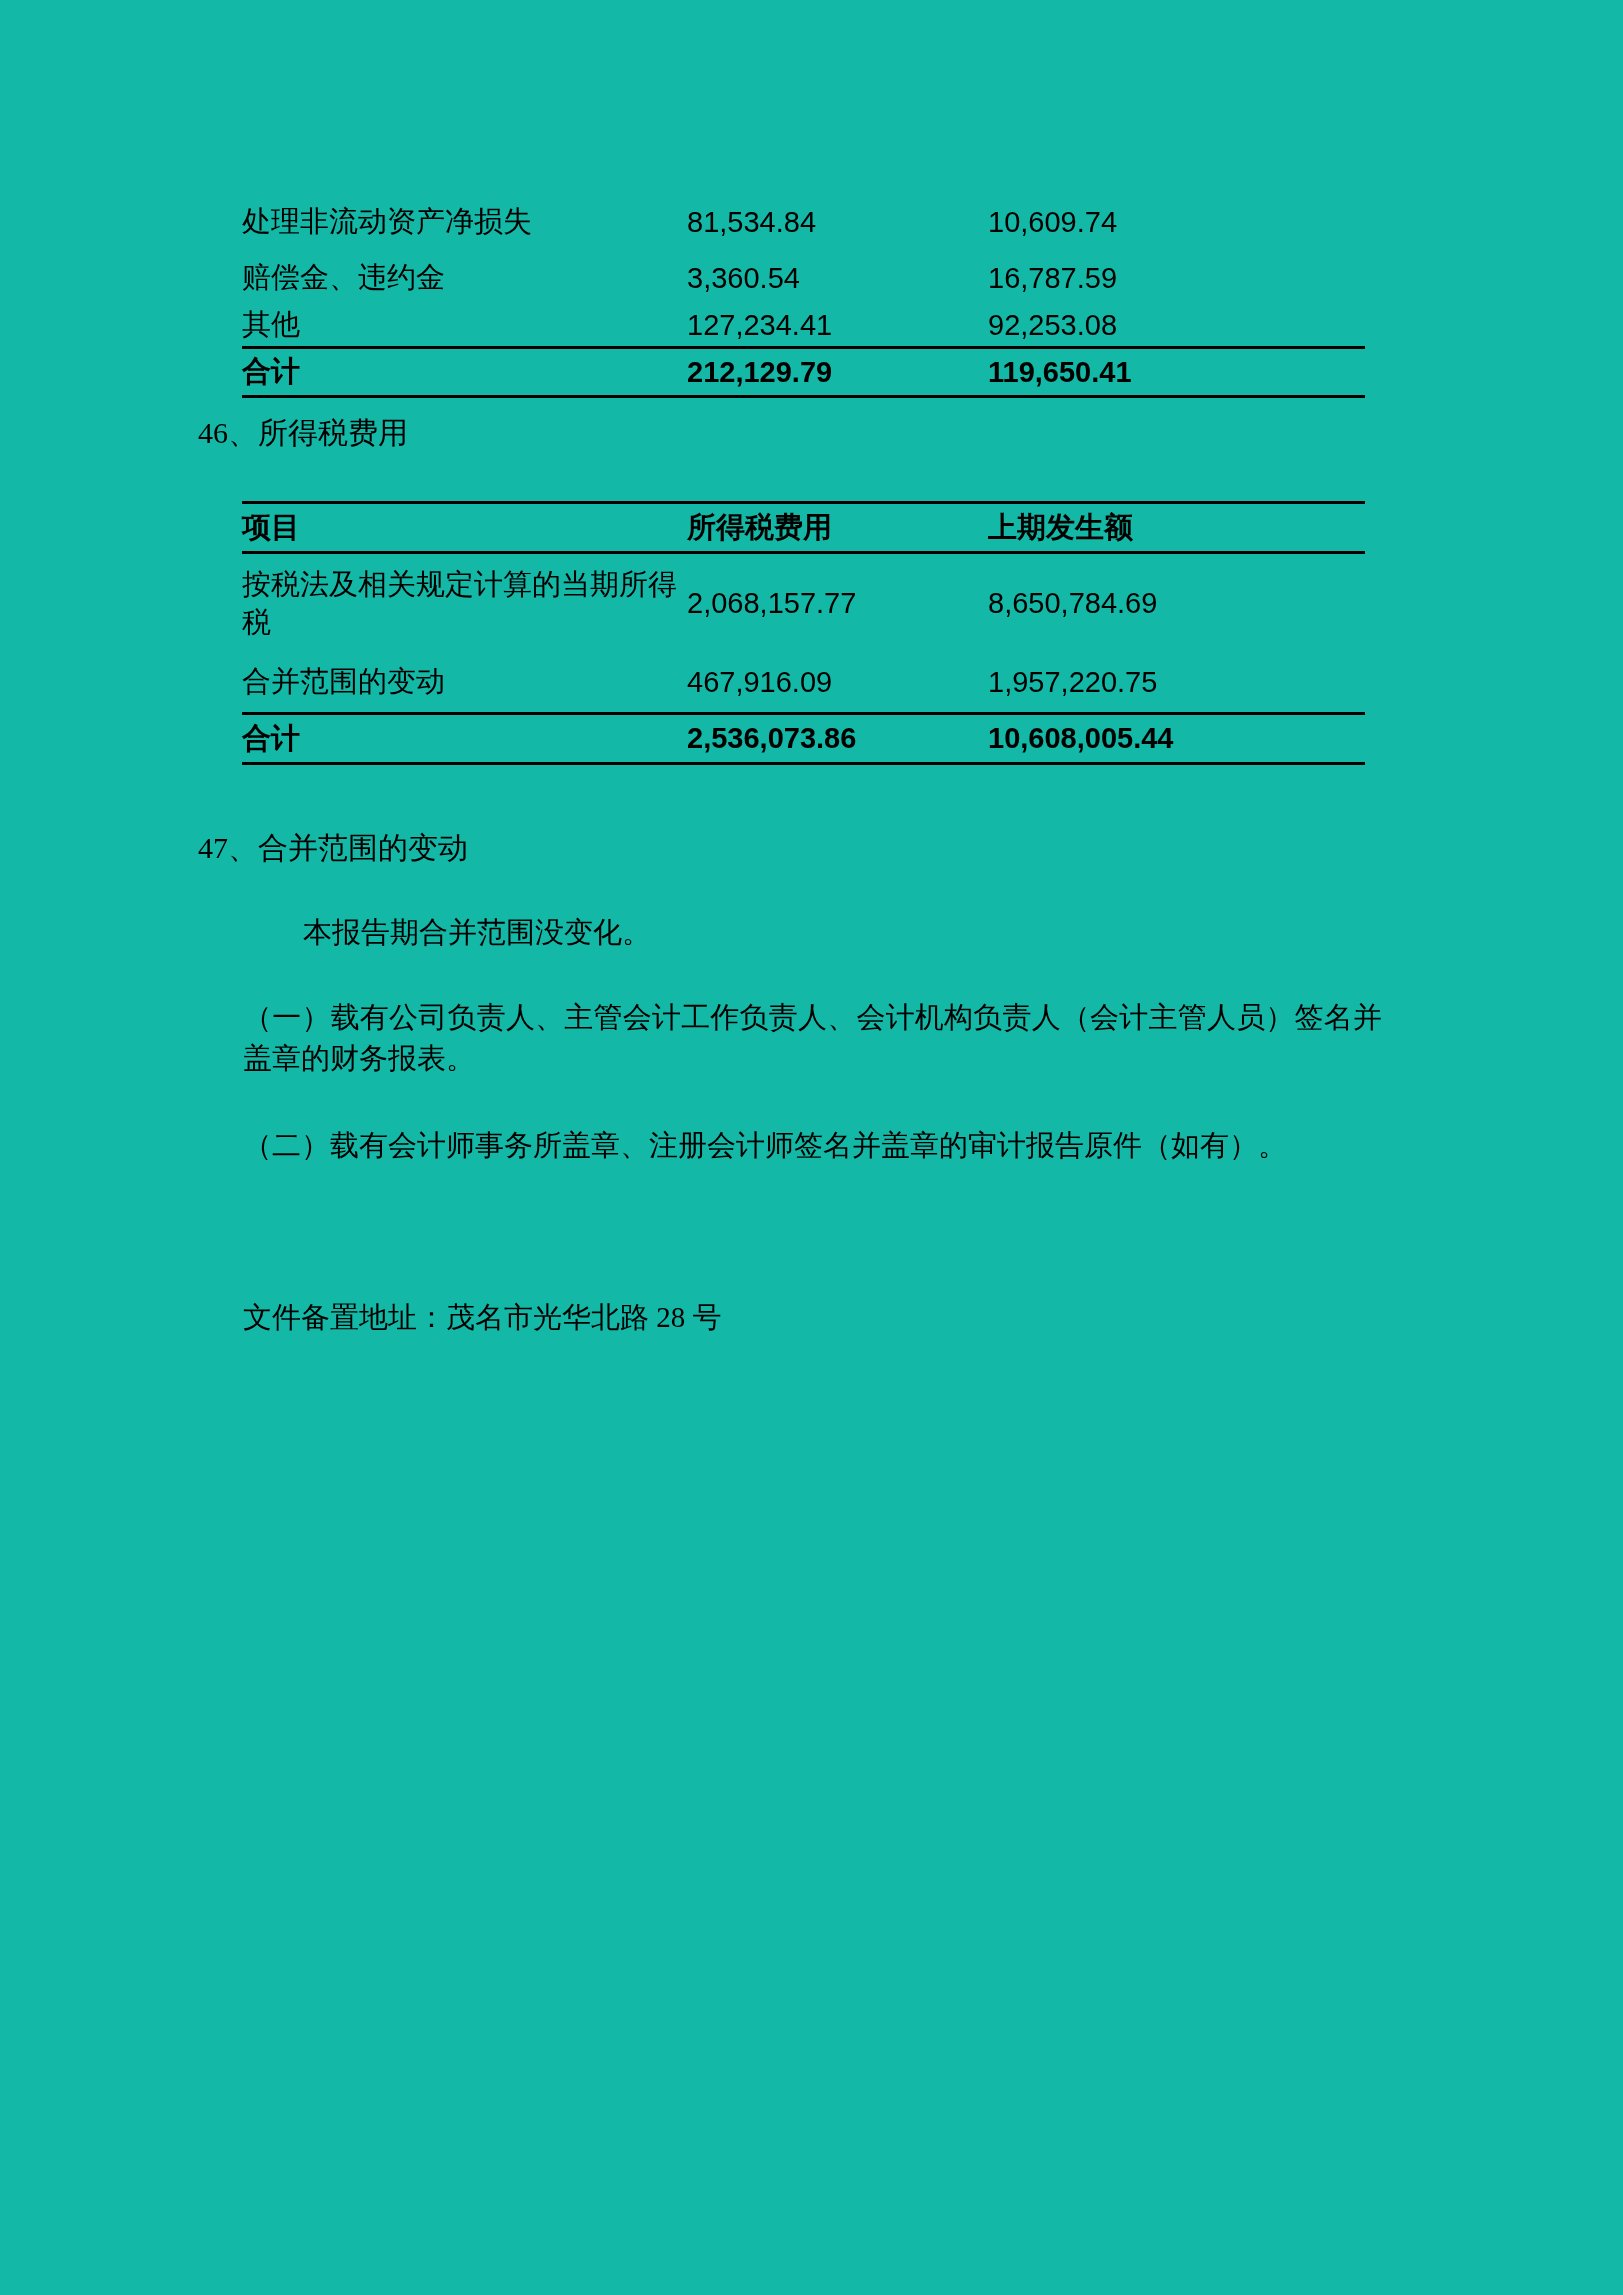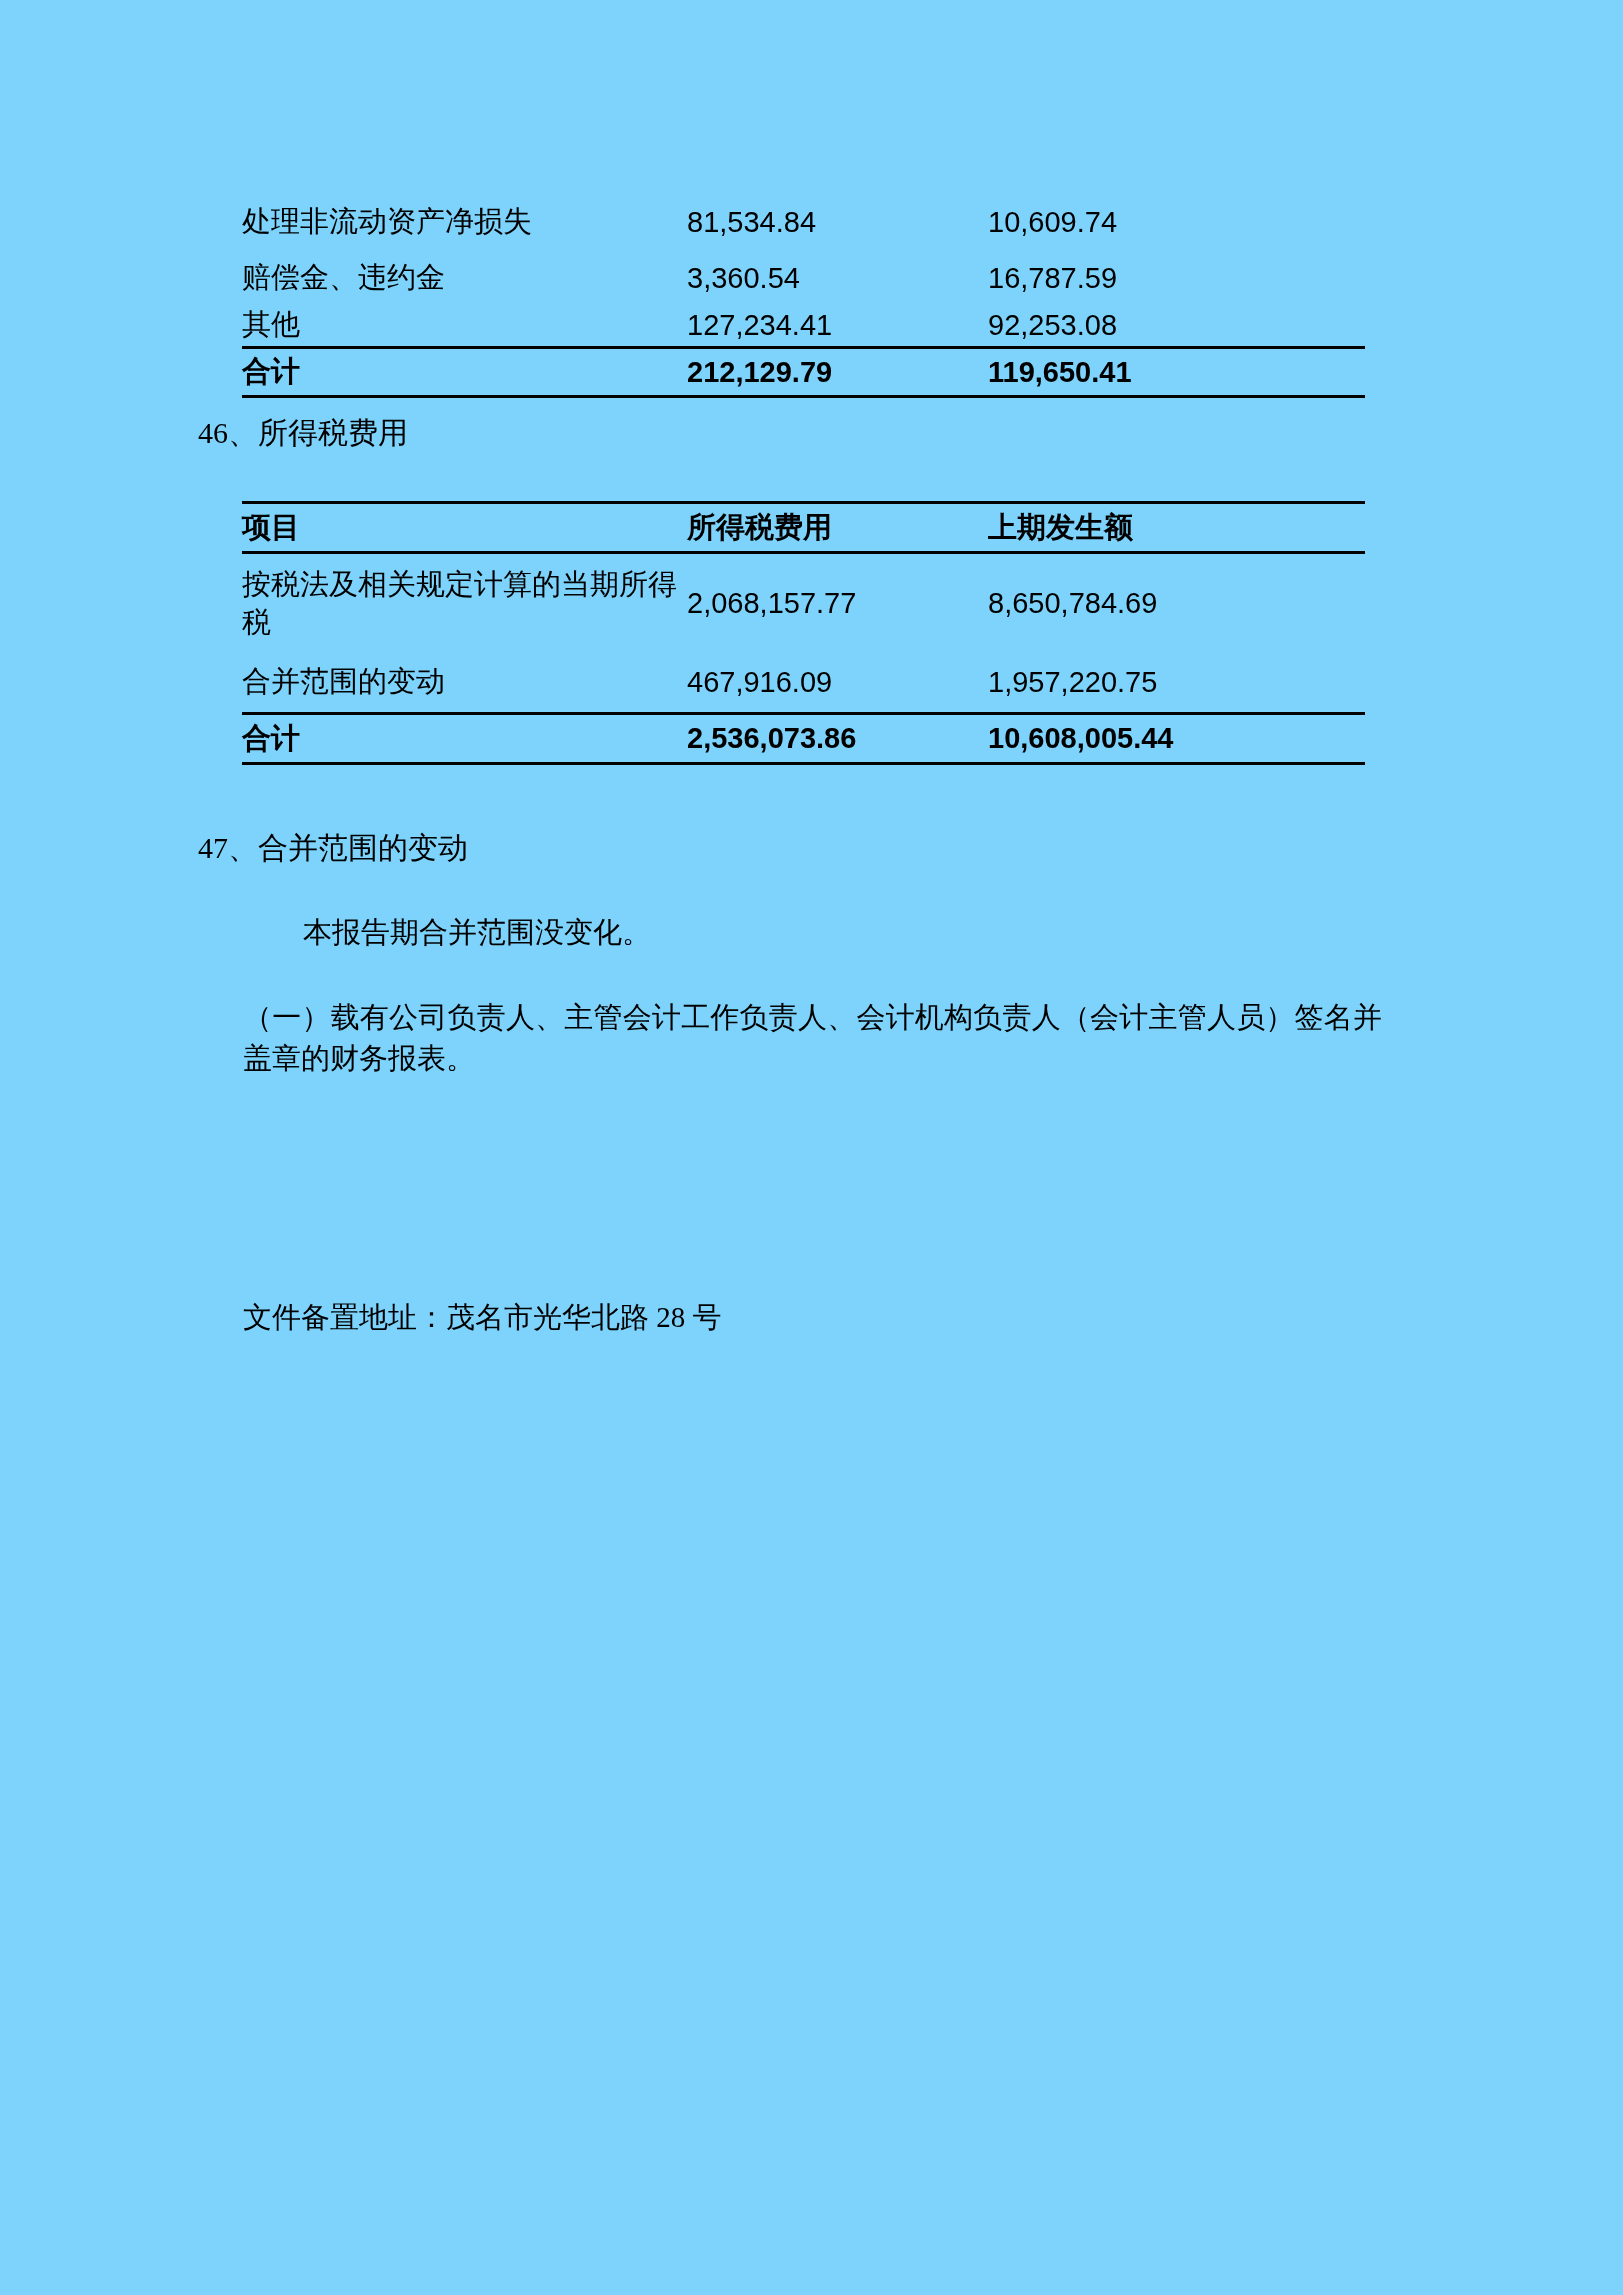--- a/index.html
+++ b/index.html
@@ -1,21 +1,21 @@
 <!DOCTYPE html>
 <html style="font-size:10.5px"><head>
 <meta charset="utf-8">
 <style>
   html,body{margin:0;padding:0;background:#888;}
   .page{
     position:relative;
     width:1623px;
     height:2295px;
     margin:0 auto;
-    background:#7dd3fc;
+    background:#14b8a6;
     color:#000000;
     font-family:"Liberation Serif", serif;
     overflow:hidden;
   }
   table.fin{
     position:absolute;
     left:242px;
     width:1123px;
     border-collapse:collapse;
     table-layout:fixed;
@@ -166,17 +166,18 @@
       <td class="num">10,608,005.44</td>
     </tr>
   </tbody>
     </table>
 
   <div class="heading h47">47、合并范围的变动</div>
 
   <div class="para p-scope">本报告期合并范围没变化。</div>
 
   <div class="para p-item1">（一）载有公司负责人、主管会计工作负责人、会计机构负责人（会计主管人员）签名并盖章的财务报表。</div>
+  <div class="para p-item2">（二）载有会计师事务所盖章、注册会计师签名并盖章的审计报告原件（如有）。</div>
   <div class="para p-address">文件备置地址：茂名市光华北路 28 号</div>
 
 
 </div>
 
 
 </body></html>

